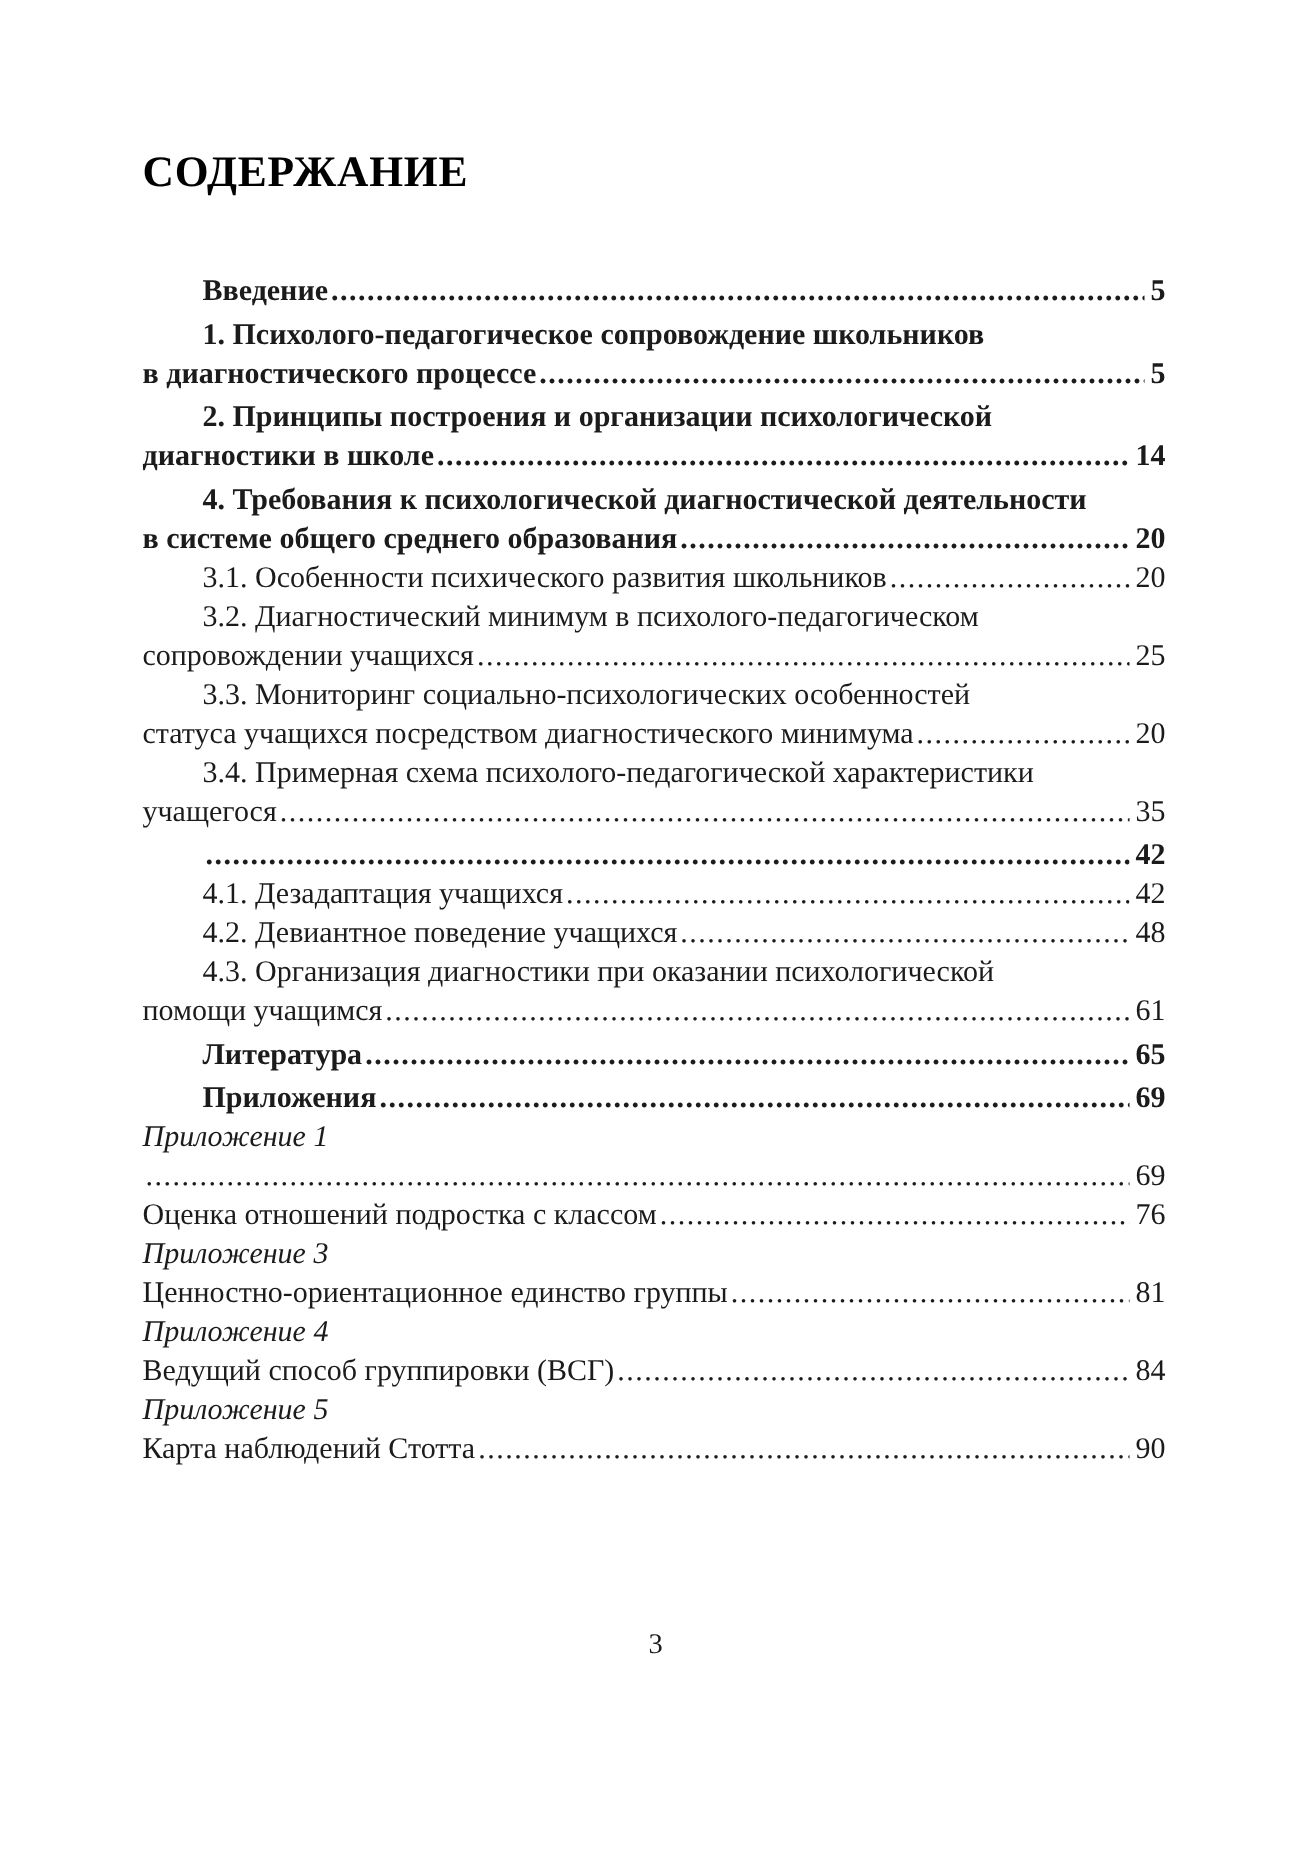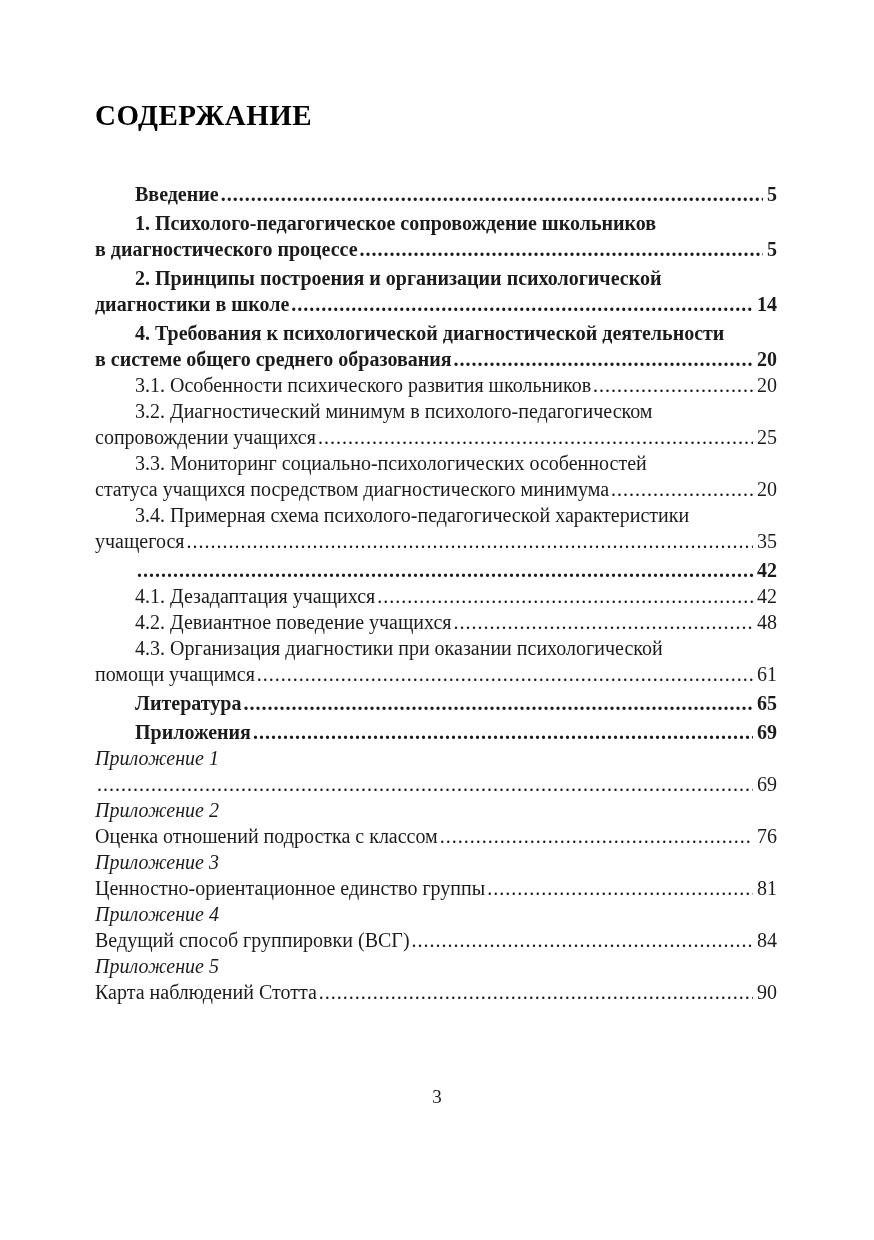--- a/index.html
+++ b/index.html
@@ -199,25 +199,20 @@
           <div class="line">
             <span class="entry-text">Приложение 1</span>
           </div>
         </div>
         <div class="entry regular">
           <div class="line">
             <span class="dots">..........................................................................................................................................................................</span>
             <span class="pg">69</span>
           </div>
         </div>
-        <div class="entry italic">
-          <div class="line">
-            <span class="entry-text">Приложение 2</span>
-          </div>
-        </div>
         <div class="entry regular">
           <div class="line">
             <span class="entry-text">Оценка отношений подростка с классом</span>
             <span class="dots">..........................................................................................................................................................................</span>
             <span class="pg">76</span>
           </div>
         </div>
         <div class="entry italic">
           <div class="line">
             <span class="entry-text">Приложение 3</span>

